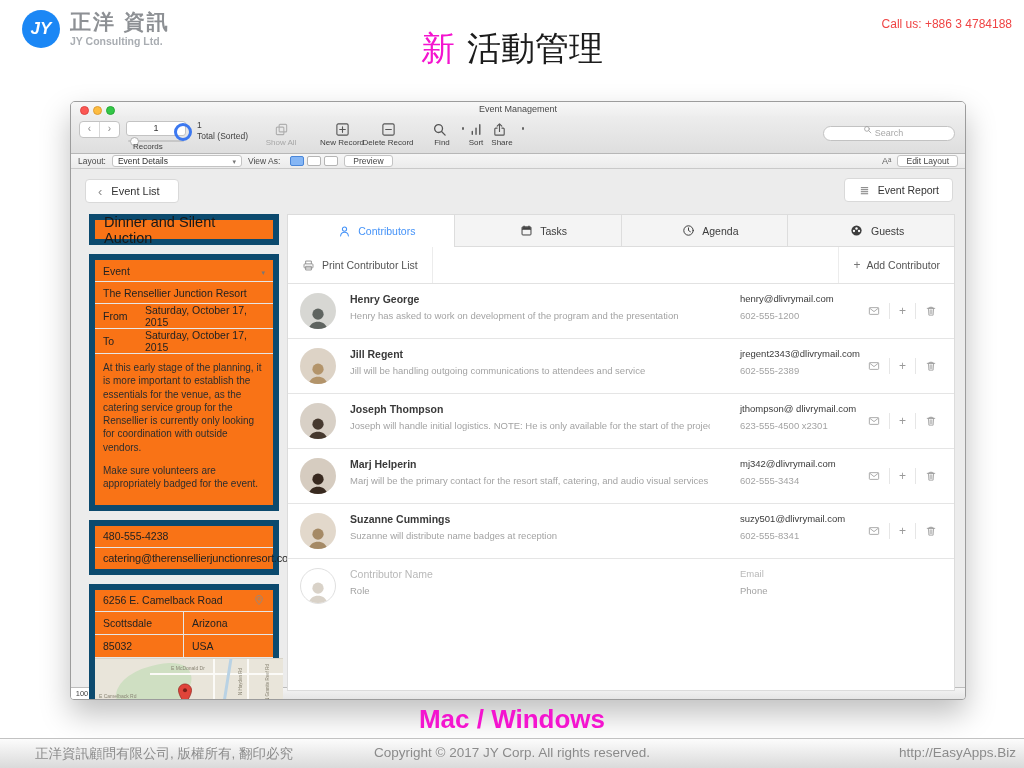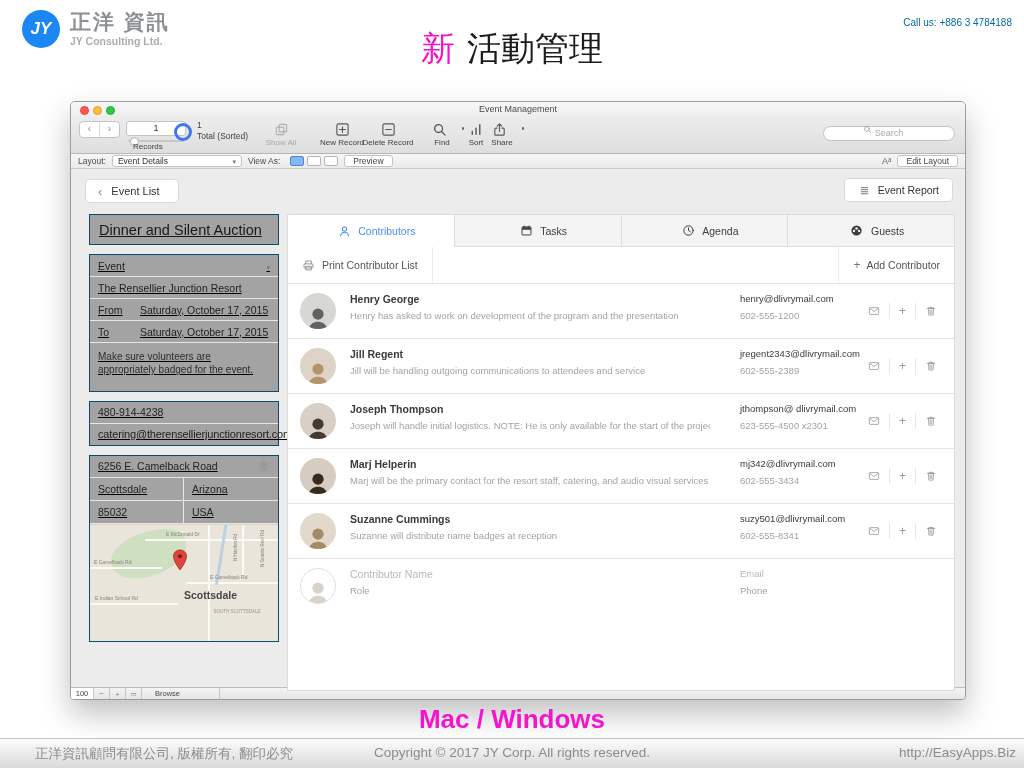--- a/index.html
+++ b/index.html
@@ -9,21 +9,21 @@
   
   .logo{position:absolute;left:22px;top:10px;display:flex;gap:10px;align-items:flex-start;}
   .logo-circle{width:38px;height:38px;border-radius:50%;background:var(--logoblue,#1b87f5);
       color:#fff;font-weight:bold;font-style:italic;font-size:17px;display:flex;
       align-items:center;justify-content:center;}
   .company-zh{font-size:21px;color:#8d9094;font-weight:bold;letter-spacing:2px;line-height:1.1;}
   .company-en{font-size:10.5px;color:#a9adb2;font-weight:bold;margin-top:2px;}
   .page-title{position:absolute;top:26px;left:0;width:100%;text-align:center;
       font-size:34px;color:#1c1c1c;}
   .t-new{color:var(--magenta,#f414cf);margin-right:12px;}
-  .call-us{position:absolute;top:17px;right:12px;font-size:10px;color:#0369a1;}
+  .call-us{position:absolute;top:17px;right:12px;font-size:12px;color:#ef4444;}
 
   
   .fm-window{position:absolute;left:70px;top:101px;width:894px;height:597px;background:#ececec;
       border:1px solid #9c9c9c;border-radius:5px 5px 4px 4px;
       box-shadow:0 14px 30px rgba(0,0,0,.25);display:flex;flex-direction:column;overflow:hidden;}
   .titlebar{height:14px;background:linear-gradient(#f7f7f7,#eeeeee);position:relative;flex:none;}
   .win-title{text-align:center;font-size:9px;color:#4a4a4a;line-height:14px;}
   .lights{position:absolute;left:9px;top:4px;display:flex;gap:4px;}
   .light{width:7px;height:7px;border-radius:50%;}
   .l-red{background:#fc5753;border:.5px solid #df4744;}
@@ -82,21 +82,21 @@
       border-radius:4px;display:flex;align-items:center;gap:9px;padding:0 18px 0 12px;
       font-size:11px;color:#333;box-sizing:border-box;}
   .chev-left{color:#8f8f8f;font-size:13px;}
   .chev-left::before{content:"‹";}
   .report-btn{position:absolute;right:12px;top:9px;height:24px;background:#fff;border:1px solid #d9d9d9;
       border-radius:4px;display:flex;align-items:center;gap:7px;padding:0 13px;
       font-size:10.5px;color:#333;box-sizing:border-box;}
   .report-btn svg{color:#777;}
 
   .leftcol{position:absolute;left:18px;top:45px;width:190px;}
-  .box{background:#a3a3a3;border:1px solid #0c4a6e;margin-bottom:9px;box-sizing:border-box;text-decoration:underline;}
+  .box{background:#f97316;border:6px solid #0c4a6e;margin-bottom:9px;box-sizing:border-box;}
   .title-box{height:31px;display:flex;align-items:center;padding:0 9px;font-size:14.5px;color:#181818;}
   .frow{display:flex;align-items:center;min-height:21px;border-bottom:1px solid #e6e6e6;
       padding:0 8px;font-size:10.5px;color:#222;}
   .frow:last-child{border-bottom:none;}
   .frow .flabel{width:42px;flex:none;}
   .sp{justify-content:space-between;}
   .notes{padding:7px 8px 4px;font-size:10px;color:#2e2e2e;line-height:1.33;}
   .notes p{margin:0 0 10px;}
   .email-text{font-size:11px;letter-spacing:-.15px;}
   .half{width:50%;box-sizing:border-box;padding:0 0 0 0;}
@@ -433,26 +433,27 @@
         <div class="frow">The Rensellier Junction Resort</div>
         <div class="frow">
           <span class="flabel">From</span>
           <span>Saturday, October 17, 2015</span>
         </div>
         <div class="frow">
           <span class="flabel">To</span>
           <span>Saturday, October 17, 2015</span>
         </div>
         <div class="notes">
+          <p>At this early stage of the planning, it is more important to establish the essentials for the venue, as the catering service group for the Rensellier is currently only looking for coordination with outside vendors.</p>
           <p>Make sure volunteers are appropriately badged for the event.</p>
         </div>
       </div>
 
       <div class="box">
-        <div class="frow">480-914-4238</div>
+        <div class="frow">480-555-4238</div>
         <div class="frow sp">
           <span class="email-text">catering@therensellierjunctionresort.com</span>
           <svg class="icn" width="12" height="12">
               <use href="#s-envelope"></use>
             </svg>
         </div>
       </div>
 
       <div class="box" style="margin-bottom:0">
         <div class="frow sp">

